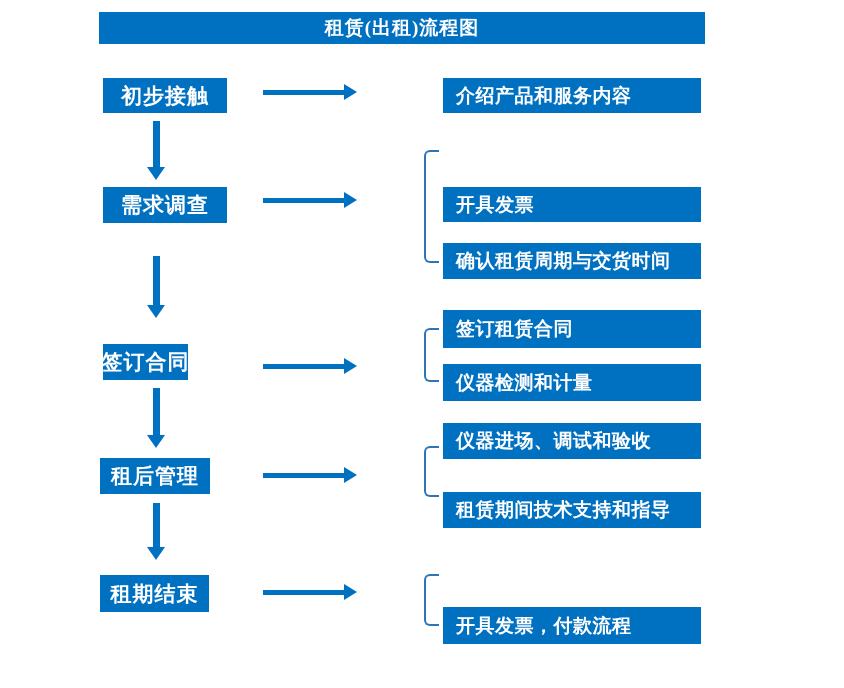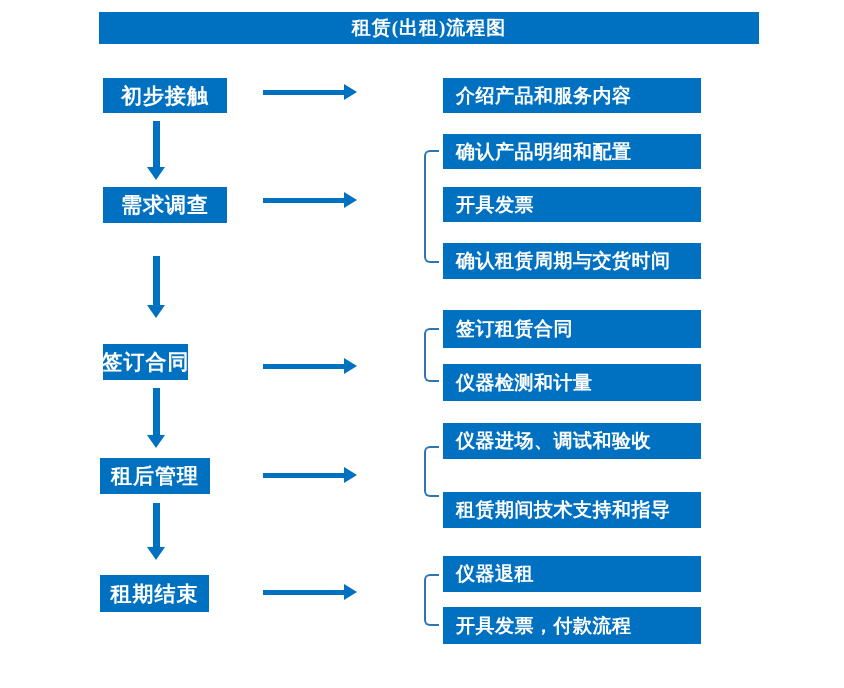--- a/index.html
+++ b/index.html
@@ -16,21 +16,21 @@
   .canvas {
     position: relative;
     width: 844px;
     height: 688px;
     background: var(--bg);
     overflow: hidden;
   }
   .title-bar {
     position: absolute;
     left: 99px; top: 12px;
-    width: 660px; height: 32px;
+    width: 606px; height: 32px;
     background: var(--primary);
     color: var(--text);
     font-size: 19px; font-weight: bold;
     display: flex; align-items: center; justify-content: center;
     letter-spacing: 1px;
   }
   .step {
     position: absolute;
     background: var(--primary);
     color: var(--text);
@@ -93,28 +93,26 @@
 
   <div class="title-bar">租赁(出租)流程图</div>
 
   <div class="step" style="left:103px; top:78px;  width:124px; height:35px;">初步接触</div>
   <div class="step" style="left:103px; top:187px; width:124px; height:36px;">需求调查</div>
   <div class="step" style="left:103px; top:344px; width:85px; height:36px;text-align:center;">签订合同</div>
   <div class="step" style="left:100px; top:458px; width:110px; height:36px;">租后管理</div>
   <div class="step" style="left:100px; top:575px; width:109px; height:37px;">租期结束</div>
 
   <div class="detail" style="top:78px;  height:35px;font-family:Liberation Serif, serif;">介绍产品和服务内容</div>
-  <div class="detail" style="top:134px; height:35px;">确认产品明细和配置</div>
   <div class="detail" style="top:187px; height:35px;">开具发票</div>
   <div class="detail" style="top:243px; height:36px;">确认租赁周期与交货时间</div>
   <div class="detail" style="top:310px; height:38px;">签订租赁合同</div>
   <div class="detail" style="top:364px; height:37px;">仪器检测和计量</div>
   <div class="detail" style="top:423px; height:36px;">仪器进场、调试和验收</div>
   <div class="detail" style="top:492px; height:36px;">租赁期间技术支持和指导</div>
-  <div class="detail" style="top:556px; height:36px;">仪器退租</div>
   <div class="detail" style="top:607px; height:37px;">开具发票，付款流程</div>
 
   <div class="h-arrow" style="top:84px;">
     <div class="shaft"></div>
     <div class="head"></div>
   </div>
   <div class="h-arrow" style="top:192px;">
     <div class="shaft"></div>
     <div class="head"></div>
   </div>

